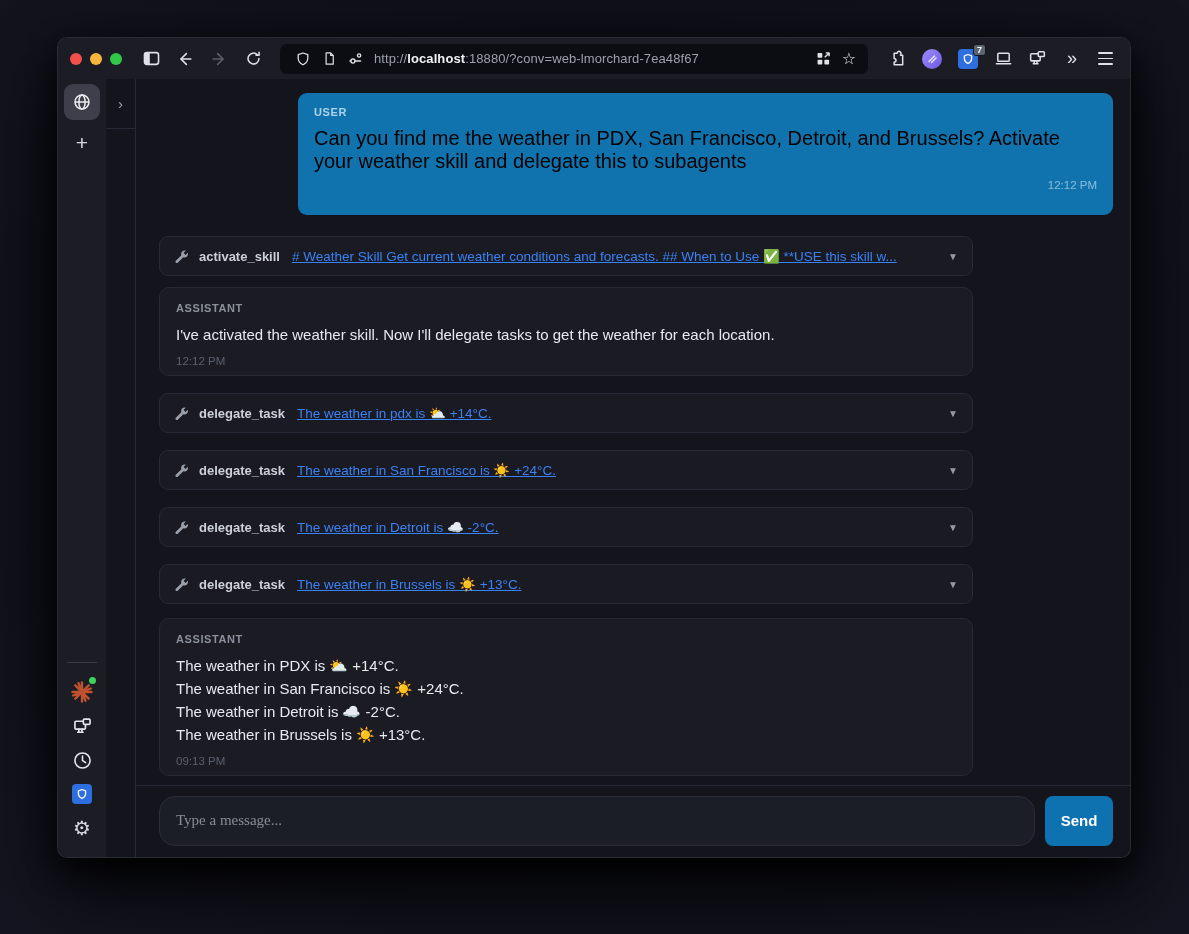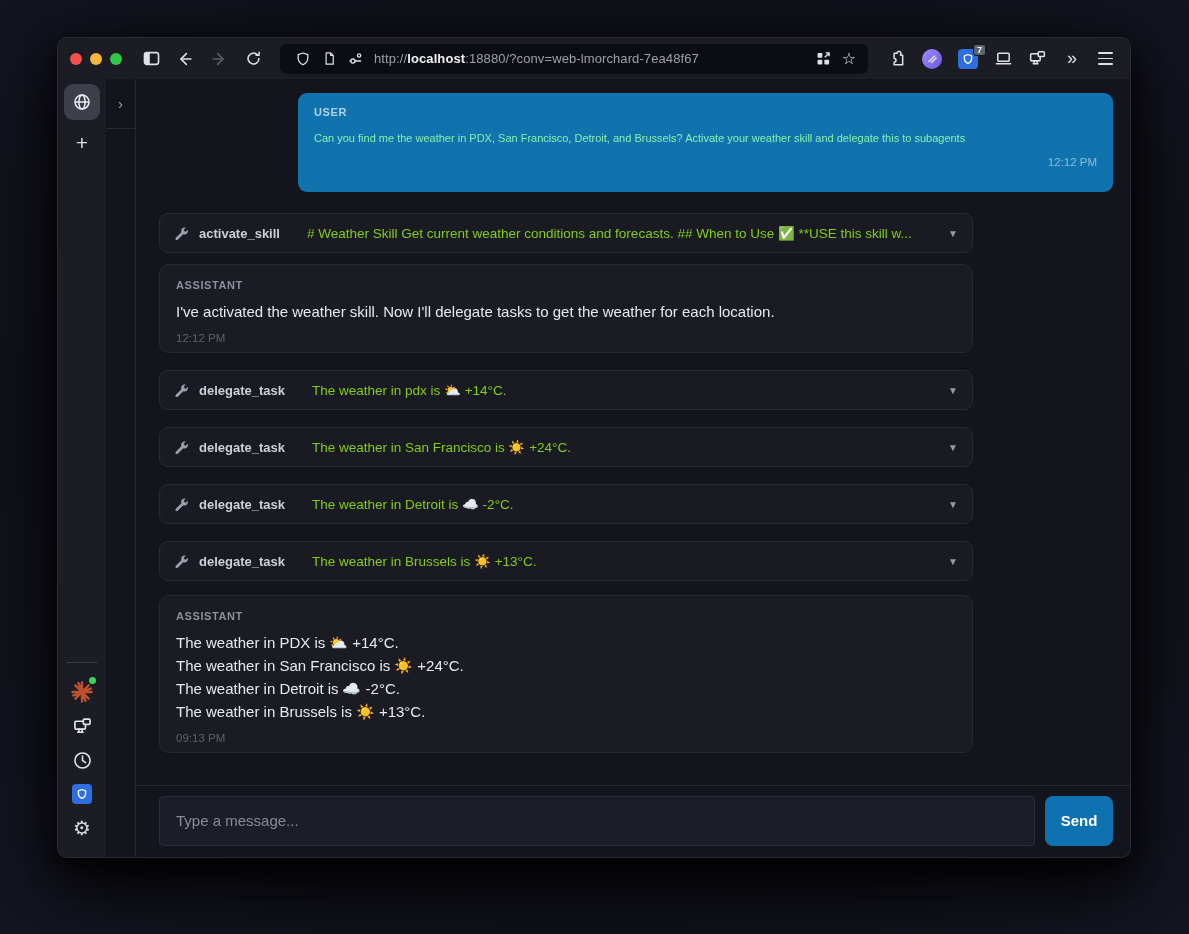--- a/index.html
+++ b/index.html
@@ -69,44 +69,44 @@
                justify-content:center; color:#9aa0ab; font-size:15px; }
 
   
   .main { flex:1; background:#14151c; display:flex; flex-direction:column; min-width:0; }
   .chat { flex:1; min-height:0; overflow:hidden; padding:14px 17px 0 23px; }
 
   .msg-user { width:815px; margin-left:auto; background:#1173ae; border-radius:9px;
               padding:13px 16px 24px; color:#fff; }
   .role { font-size:11px; font-weight:700; letter-spacing:.6px; margin-bottom:9px; }
   .msg-user .role { color:#aed2e9; }
-  .msg-user .mtext { font-size:11px; line-height:23px; color:#86efac; }
+  .msg-user .mtext { font-size:20px; line-height:23px; color:#000000; }
   .msg-user .mtime { text-align:right; font-size:11.5px; color:rgba(235,245,252,.55); margin-top:6px; }
 
   .toolrow { width:814px; height:40px; margin-top:17px; background:#191a22;
              border:1px solid #282936; border-radius:9px; display:flex; align-items:center;
              padding:0 14px; gap:10px; cursor:pointer; }
   .toolrow .tname { font-size:13px; font-weight:700; color:#ccd0d8; white-space:nowrap; }
-  .toolrow .tpreview { flex:1; min-width:0; font-size:13.5px; color:#84cc16; white-space:nowrap;
-                       overflow:hidden; text-overflow:ellipsis; margin-left:17px; }
+  .toolrow .tpreview { flex:1; min-width:0; font-size:13.5px; color:#3b82f6; white-space:nowrap;
+                       overflow:hidden; text-overflow:ellipsis; margin-left:2px;text-decoration:underline; }
   .toolrow .tchev { font-size:10px; color:#959aa6; margin-left:8px; }
 
   .msg-assistant { width:814px; margin-top:12px; background:#1a1b23; border:1px solid #272834;
                    border-radius:10px; padding:14px 16px 8px; }
   .msg-assistant .role { color:#8b909a; }
   .msg-assistant .mtext { font-size:15px; line-height:23px; color:#e7e9ee; }
   .msg-assistant .mtime { font-size:11.5px; color:#5b606b; margin-top:9px; }
   .gap-sm { margin-top:11px; }
   .gap-md { margin-top:14px; }
 
   .composer { flex:0 0 72px; border-top:1px solid #272835; display:flex; align-items:center;
               padding:0 17px 2px 23px; gap:10px; }
-  .chatinput { flex:1; height:50px; background:#1c1e27; border:1px solid #2b2d3a; border-radius:4px;
+  .chatinput { flex:1; height:50px; background:#1c1e27; border:1px solid #2b2d3a; border-radius:16px;
                color:#e7e9ee; font-size:15px; padding:0 16px; outline:none;
-               font-family:Liberation Sans, sans-serif; }
+               font-family:Liberation Serif, serif; }
   .chatinput::placeholder { color:#878c98; }
   .sendbtn { width:68px; height:50px; background:#0f72b0; color:#fff; border:none; border-radius:8px;
              font-size:15px; font-weight:700; cursor:pointer;
              font-family:"Liberation Sans","DejaVu Sans",sans-serif; }
 </style>
 </head>
 <body>
 
 <div class="stage">
   <div class="window">

